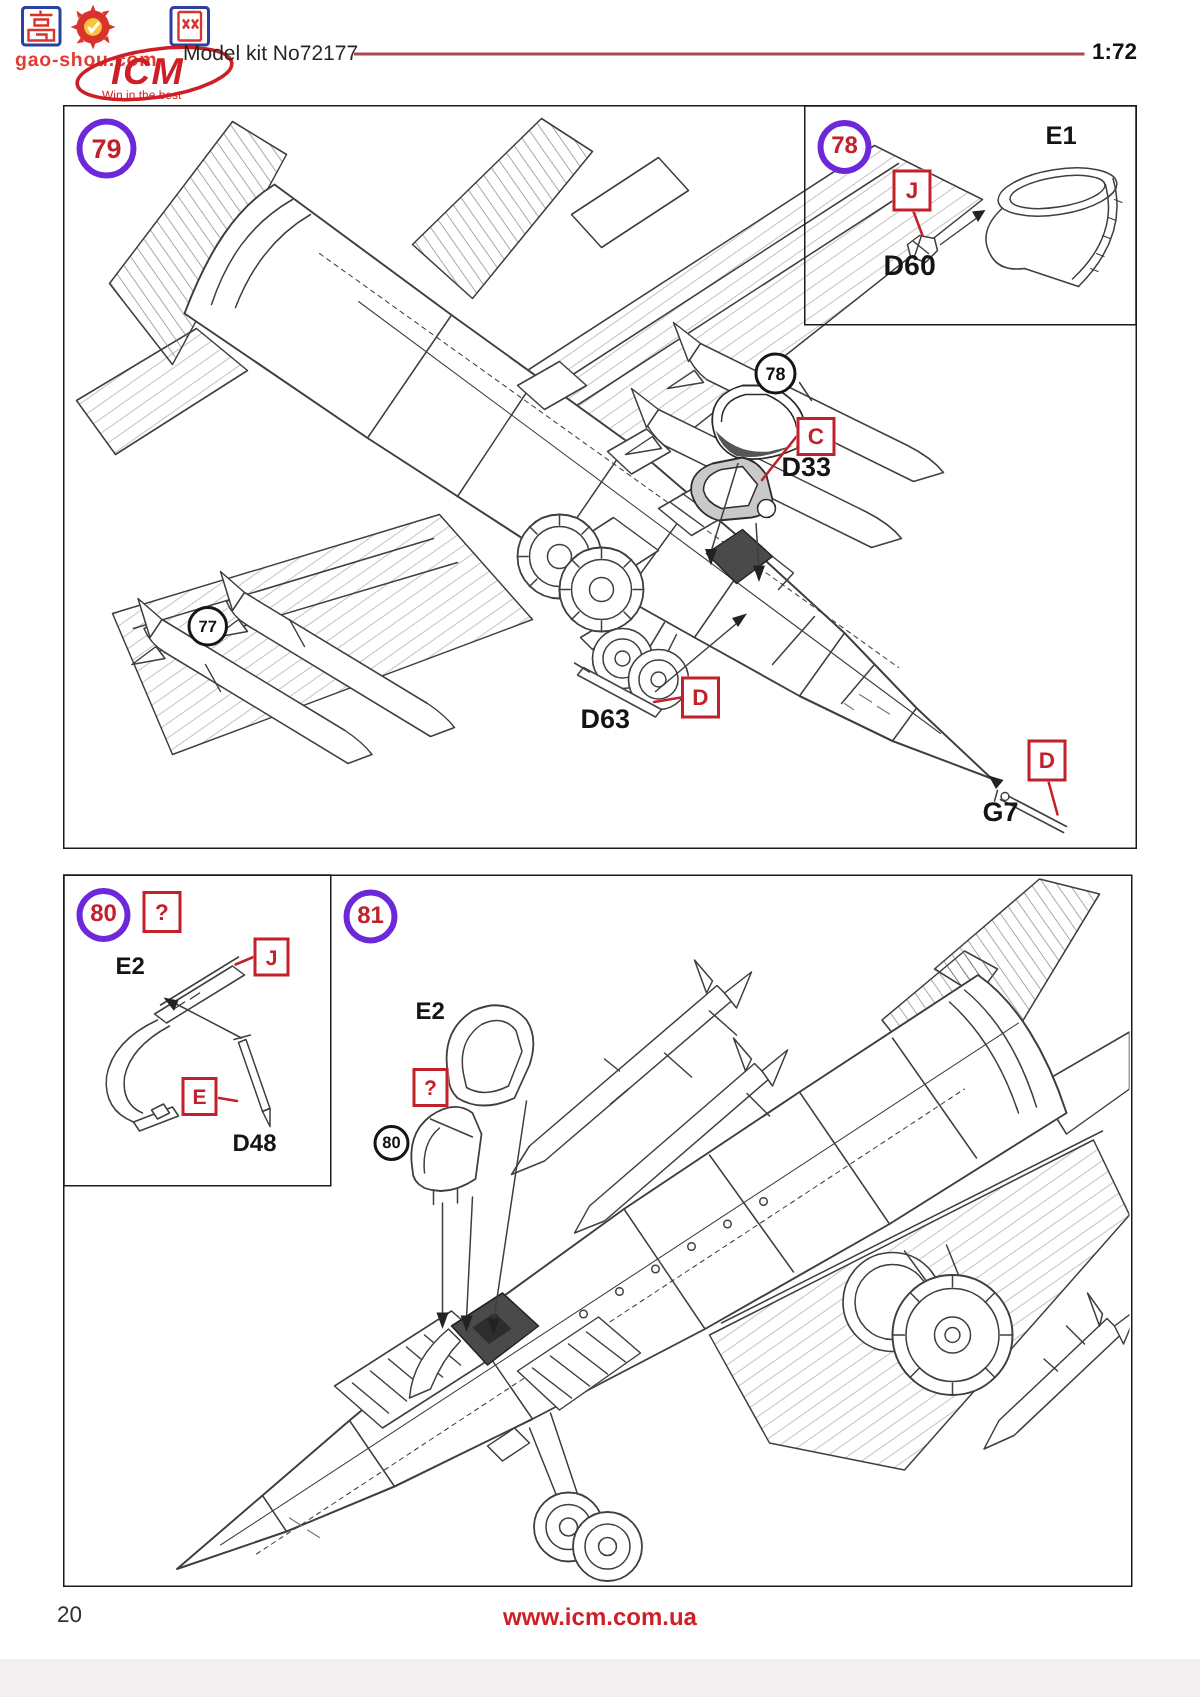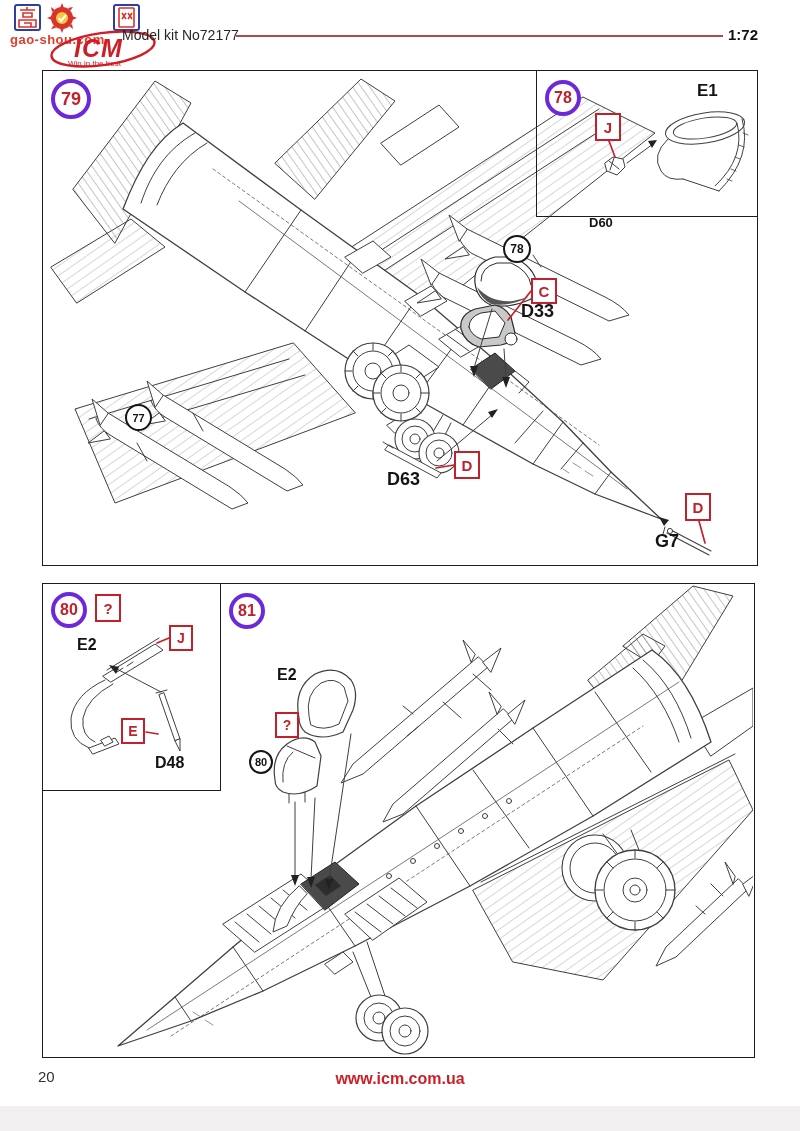--- a/index.html
+++ b/index.html
@@ -170,21 +170,21 @@
           <path d="M656,450 L662,472"></path>
           <path d="M566,70 L572,86"></path>
         </g>
       </g>
     </svg>
 
     <div class="panel" style="right:-1px;top:-1px;width:222px;height:147px;">
       <div class="badge-red" style="left:8px;top:9px;width:36px;height:36px;font-size:16px;">78</div>
       <span class="plabel" style="left:160px;top:10px;font-size:17px;">E1</span>
       <div class="letterbox" style="left:58px;top:42px;width:26px;height:28px;font-size:15px;">J</div>
-      <span class="plabel" style="left:52px;top:96px;font-size:13px;margin-top:48px;">D60</span>
+      <span class="plabel" style="left:52px;top:96px;font-size:19px;">D60</span>
     </div>
 
     <div class="badge-red" style="left:8px;top:8px;width:40px;height:40px;font-size:18px;">79</div>
     <div class="badge-black" style="left:82px;top:333px;width:27px;height:27px;font-size:11px;">77</div>
     <div class="badge-black" style="left:460px;top:164px;width:28px;height:28px;font-size:12px;">78</div>
     <div class="letterbox" style="left:488px;top:207px;width:26px;height:26px;font-size:15px;">C</div>
     <span class="plabel" style="left:478px;top:230px;font-size:18px;">D33</span>
     <div class="letterbox" style="left:411px;top:380px;width:26px;height:28px;font-size:15px;">D</div>
     <span class="plabel" style="left:344px;top:398px;font-size:18px;">D63</span>
     <div class="letterbox" style="left:642px;top:422px;width:26px;height:28px;font-size:15px;">D</div>

